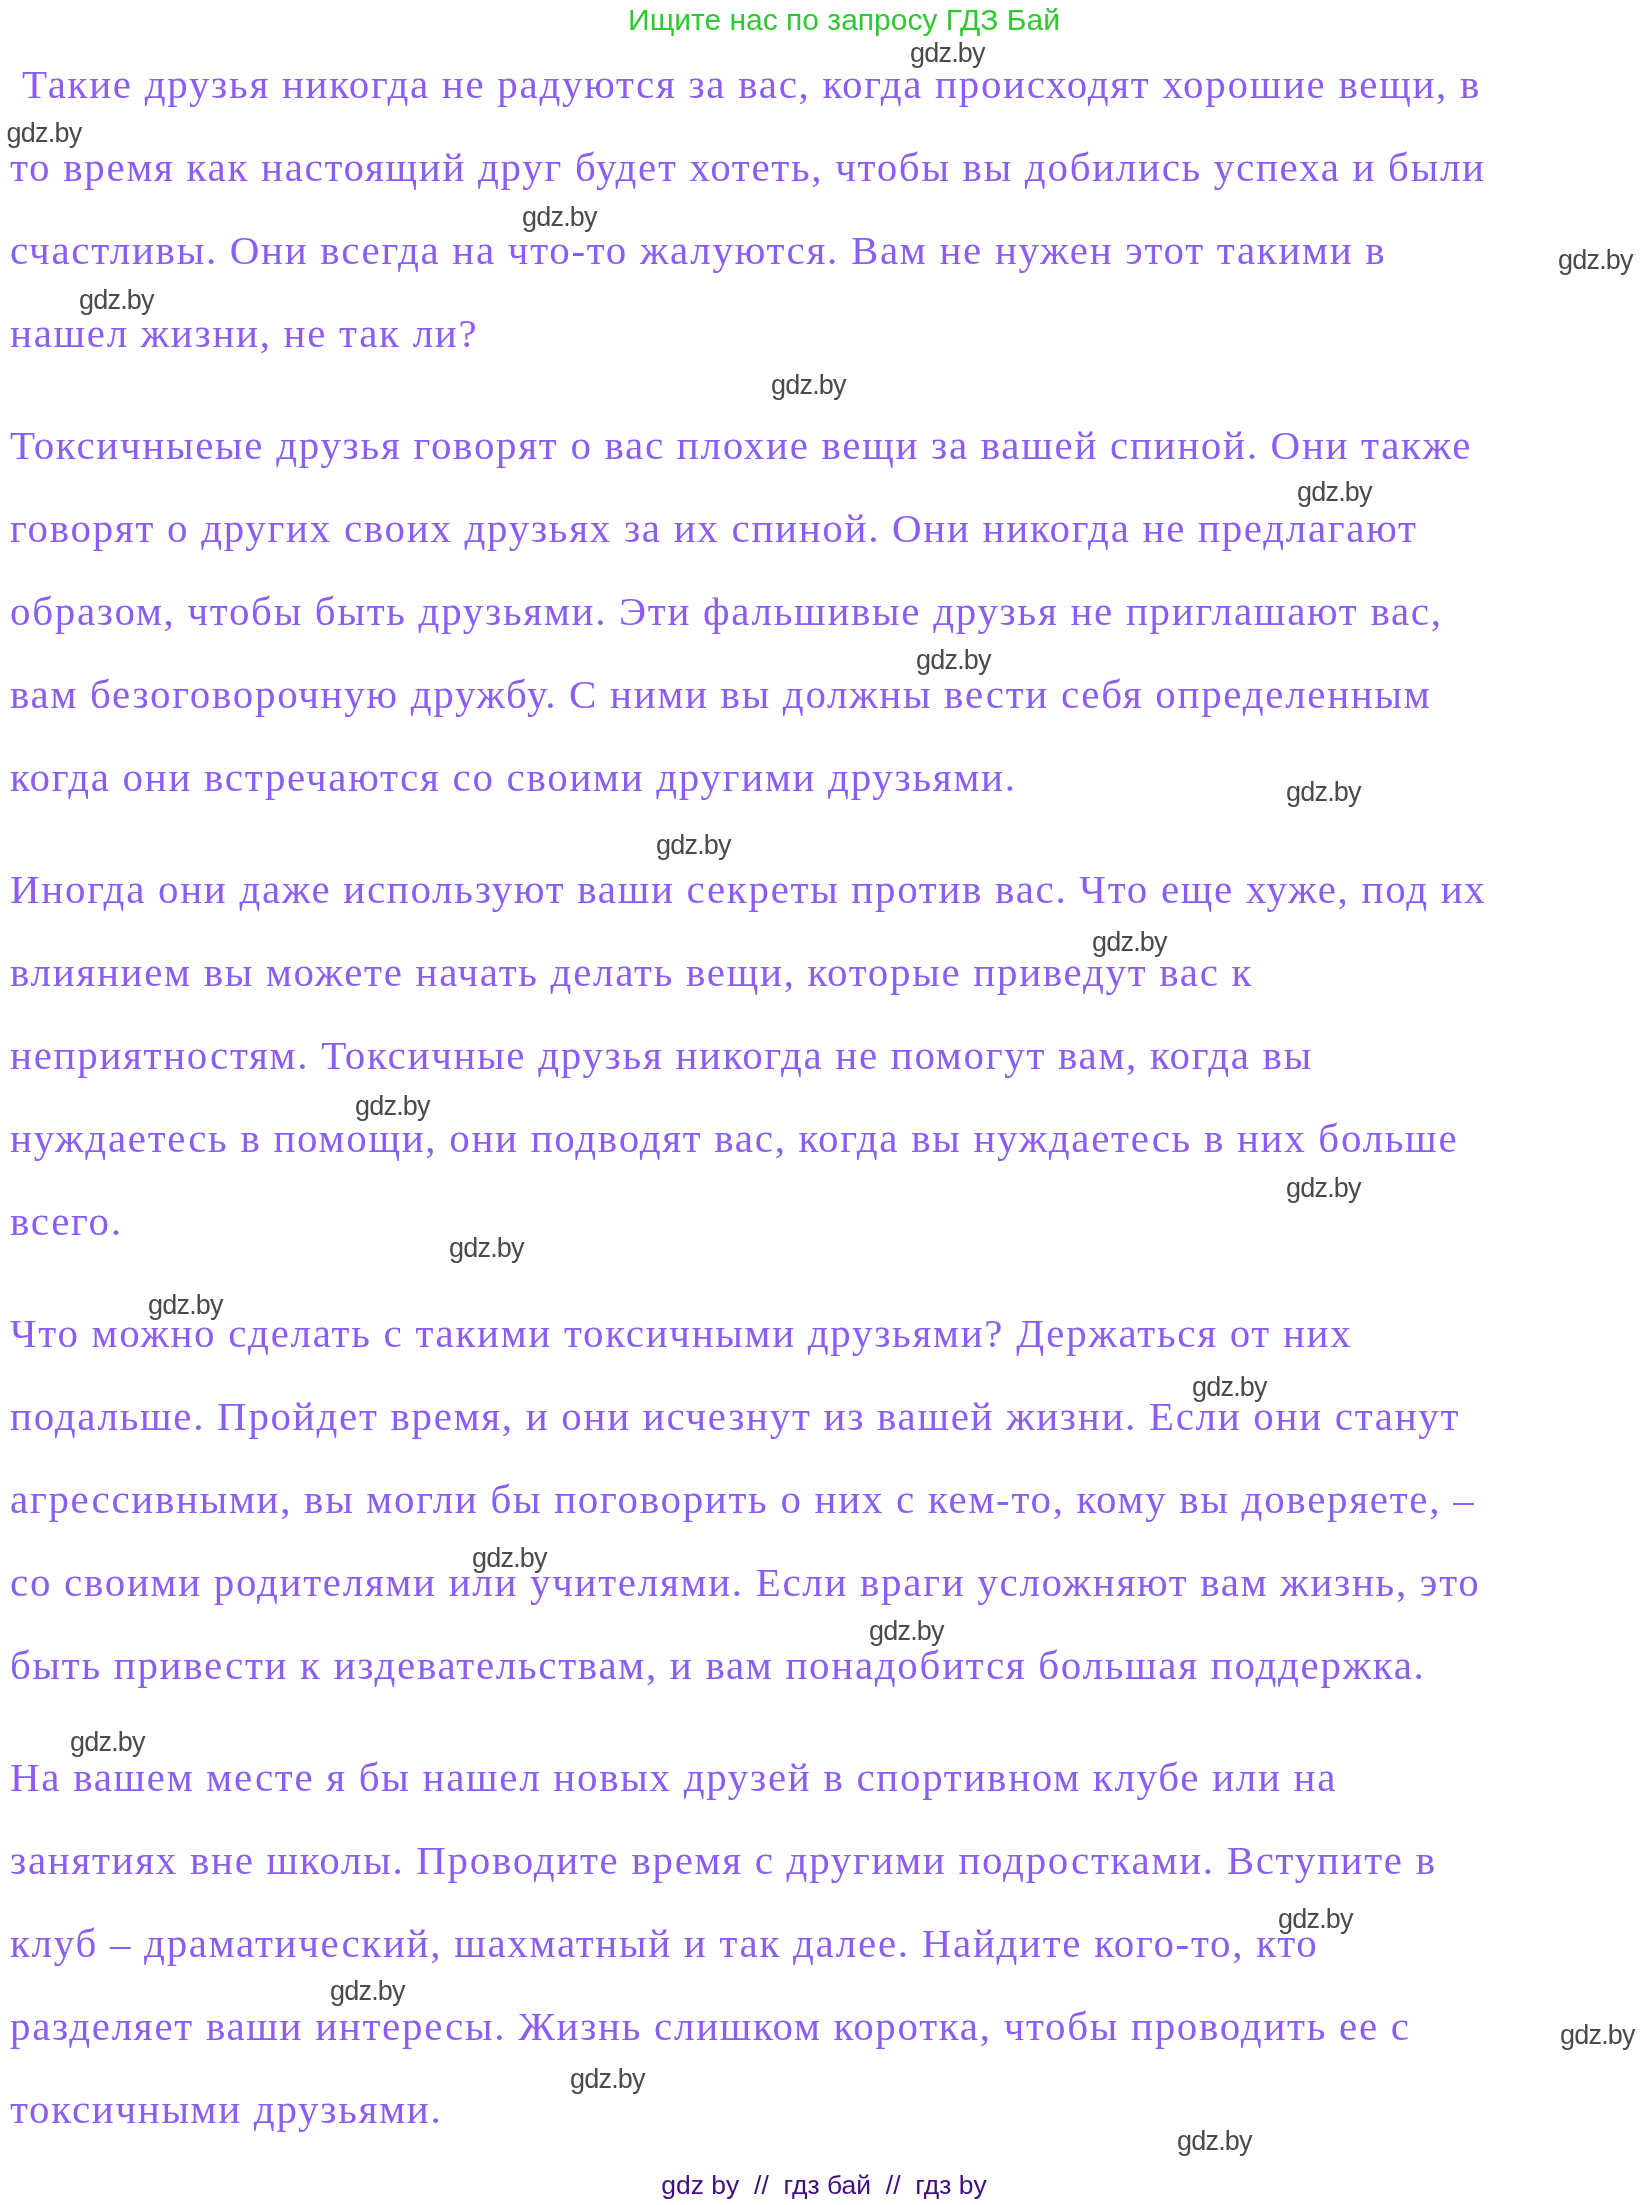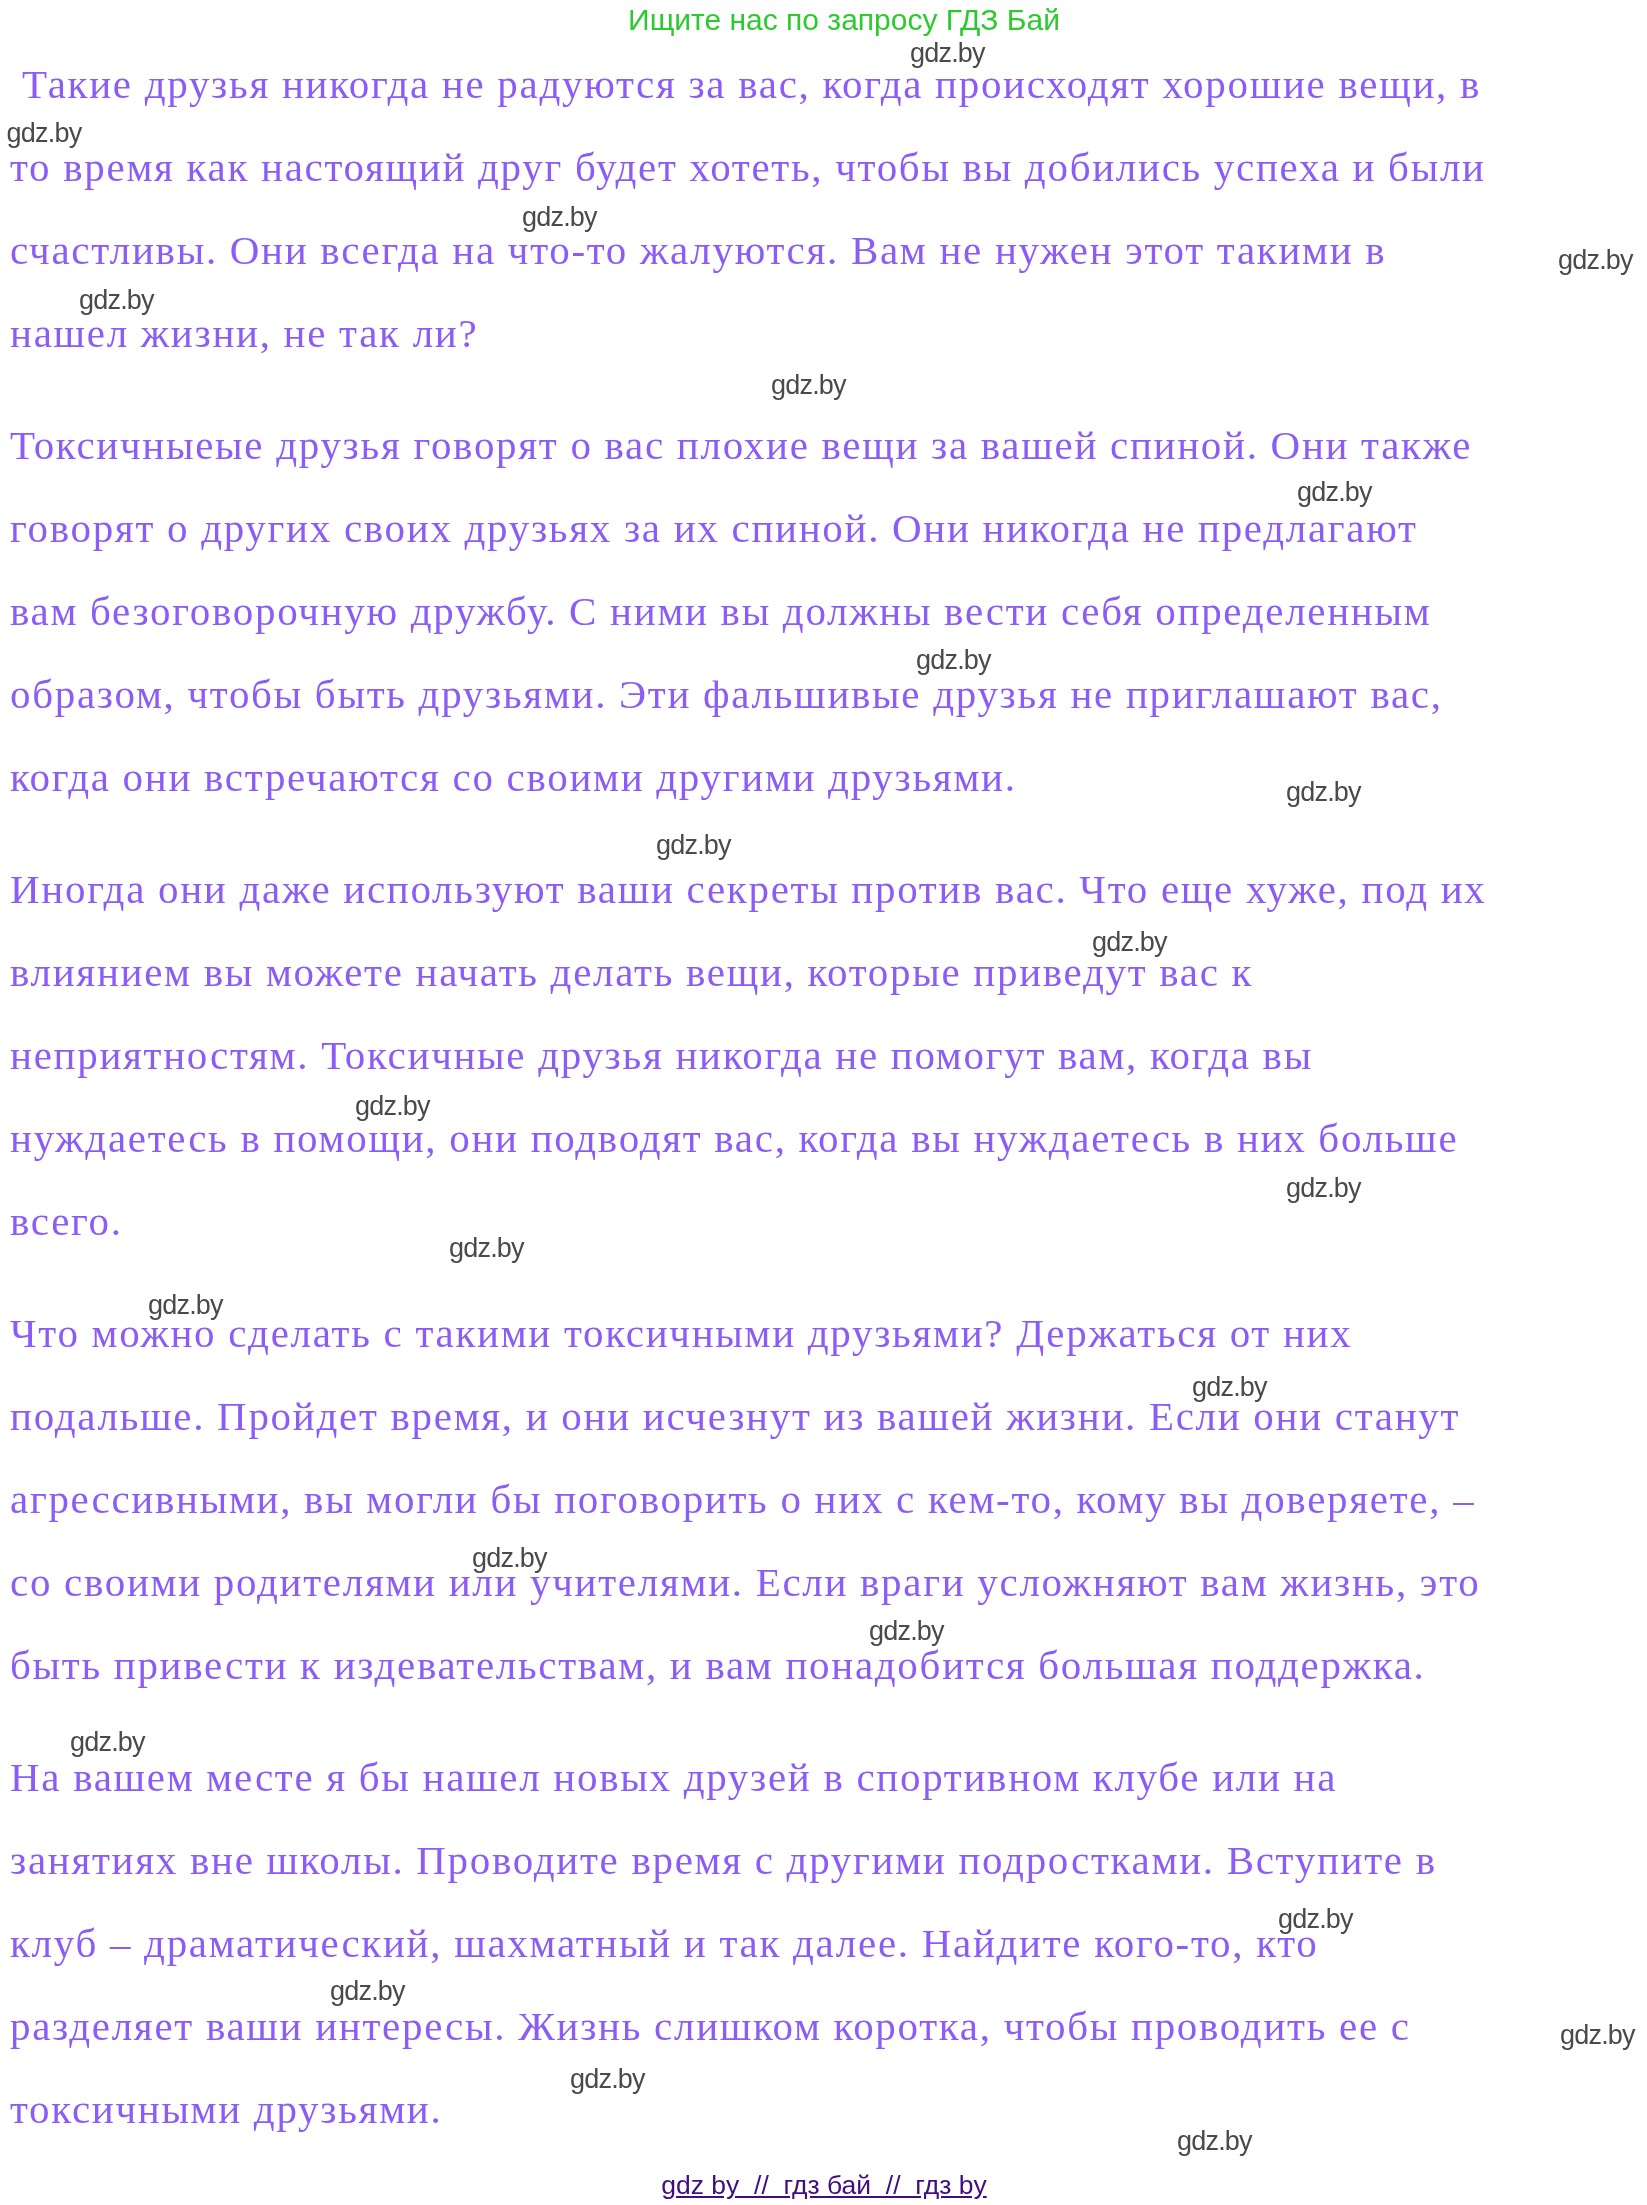--- a/index.html
+++ b/index.html
@@ -35,40 +35,39 @@
     color: #4a4a4a;
     white-space: nowrap;
   }
   .footer {
     position: absolute; top: 2170px; left: 0; width: 100%;
     text-align: center;
     font-family: "Liberation Sans", sans-serif;
     font-size: 26.5px; line-height: 31.5px;
     color: #410e80;
     white-space: pre;
-    text-decoration: underline;
   }
 </style>
 </head>
 <body>
 
 <div class="heading">Ищите нас по запросу ГДЗ Бай</div>
 
 <div class="content">
   <div class="para">
     <div class="ln"> Такие друзья никогда не радуются за вас, когда происходят хорошие вещи, в</div>
     <div class="ln">то время как настоящий друг будет хотеть, чтобы вы добились успеха и были</div>
     <div class="ln">счастливы. Они всегда на что-то жалуются. Вам не нужен этот такими в</div>
     <div class="ln">нашел жизни, не так ли?</div>
   </div>
   <div class="para">
     <div class="ln">Токсичныеые друзья говорят о вас плохие вещи за вашей спиной. Они также</div>
     <div class="ln">говорят о других своих друзьях за их спиной. Они никогда не предлагают</div>
+    <div class="ln">образом, чтобы быть друзьями. Эти фальшивые друзья не приглашают вас,</div>
     <div class="ln">вам безоговорочную дружбу. С ними вы должны вести себя определенным</div>
-    <div class="ln">образом, чтобы быть друзьями. Эти фальшивые друзья не приглашают вас,</div>
     <div class="ln">когда они встречаются со своими другими друзьями.</div>
   </div>
   <div class="para">
     <div class="ln">Иногда они даже используют ваши секреты против вас. Что еще хуже, под их</div>
     <div class="ln">влиянием вы можете начать делать вещи, которые приведут вас к</div>
     <div class="ln">неприятностям. Токсичные друзья никогда не помогут вам, когда вы</div>
     <div class="ln">нуждаетесь в помощи, они подводят вас, когда вы нуждаетесь в них больше</div>
     <div class="ln">всего.</div>
   </div>
   <div class="para">

